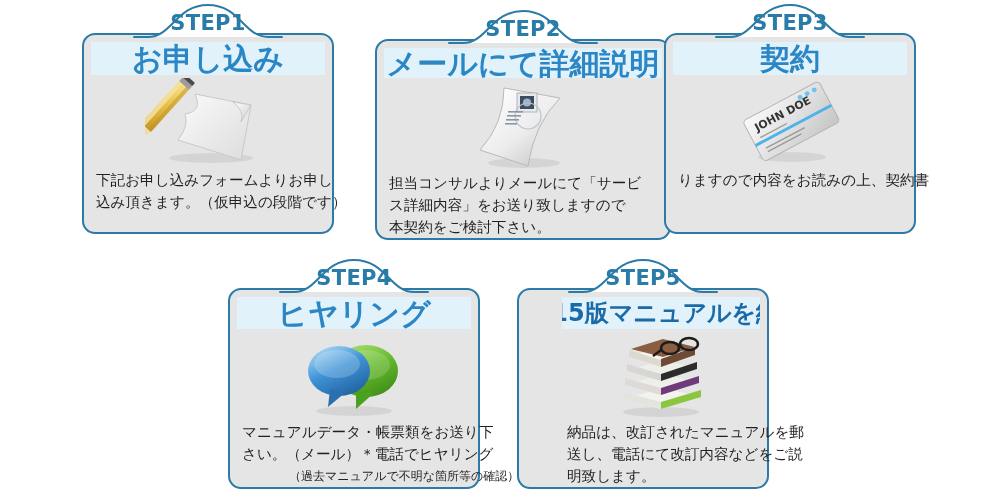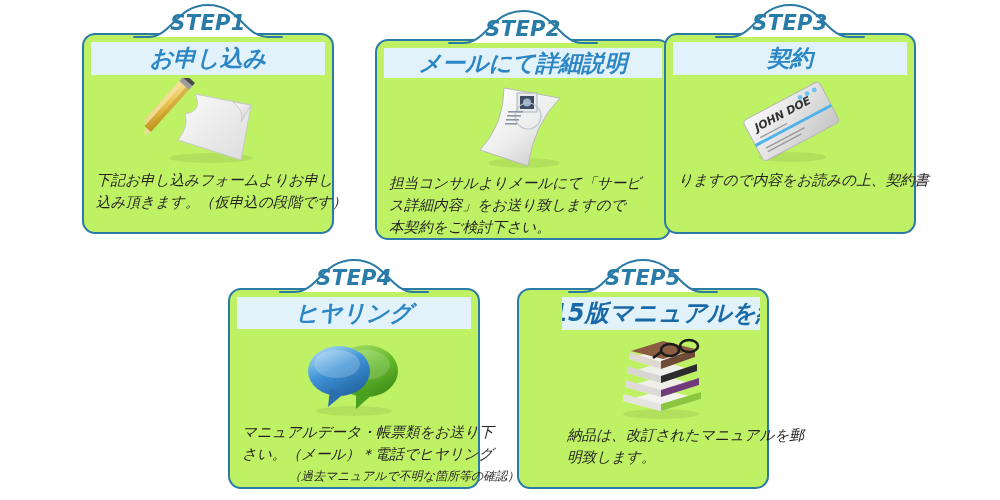--- a/index.html
+++ b/index.html
@@ -19,22 +19,21 @@
     width: 1000px;
     height: 500px;
   }
 
   
   .card {
     position: absolute;
     box-sizing: border-box;
     border: 2px solid #2b7ba6;
     border-radius: 13px;
-    background: #bef264;
-    font-style: italic;
+    background: #e5e5e5;
   }
   .card-inner {
     position: relative;
     width: 100%;
     height: 100%;
     display: flex;
     flex-direction: column;
   }
 
   
@@ -65,21 +64,21 @@
   .banner {
     margin: 7px 7px 0 7px;
     height: 33px;
     background: #e2f2fb;
     display: flex;
     align-items: center;
     justify-content: center;
     overflow: hidden;
   }
   .banner-title {
-    font-size: 23px;
+    font-size: 30px;
     font-weight: bold;
     color: #2b86c5;
     line-height: 27px;
     white-space: nowrap;
   }
   .banner-title.deep { color: #1a6aa8; font-size: 24px; }
 
   
   .icon-area {
     height: 92px;
@@ -347,18 +346,19 @@
           <g stroke="#1c1c1c" stroke-width="2.6" fill="none">
             <ellipse cx="69" cy="17" rx="9" ry="6"></ellipse>
             <ellipse cx="88" cy="13" rx="9" ry="6"></ellipse>
             <path d="M78 15 L79 14"></path>
             <path d="M60 19 L52 25"></path>
           </g>
         </svg>
       </div>
       <div class="desc">
         <div class="line">納品は、改訂されたマニュアルを郵</div>
+        <div class="line">送し、電話にて改訂内容などをご説</div>
         <div class="line">明致します。</div>
       </div>
     </div>
   </div>
 
 </div>
 
 </body></html>

